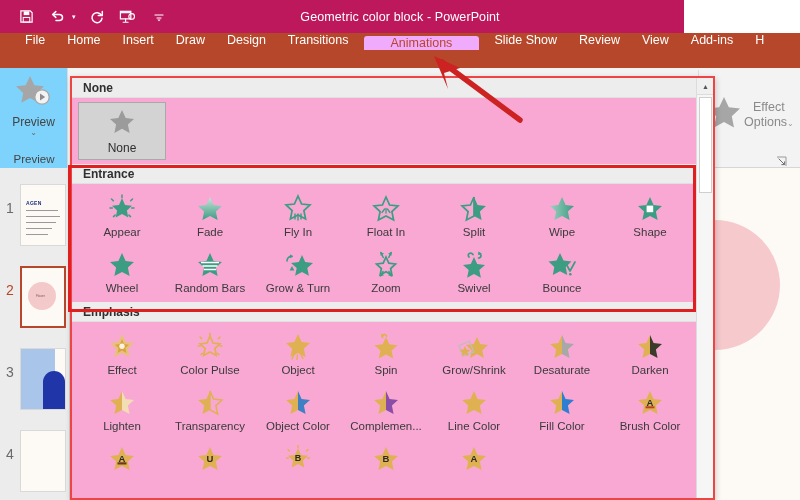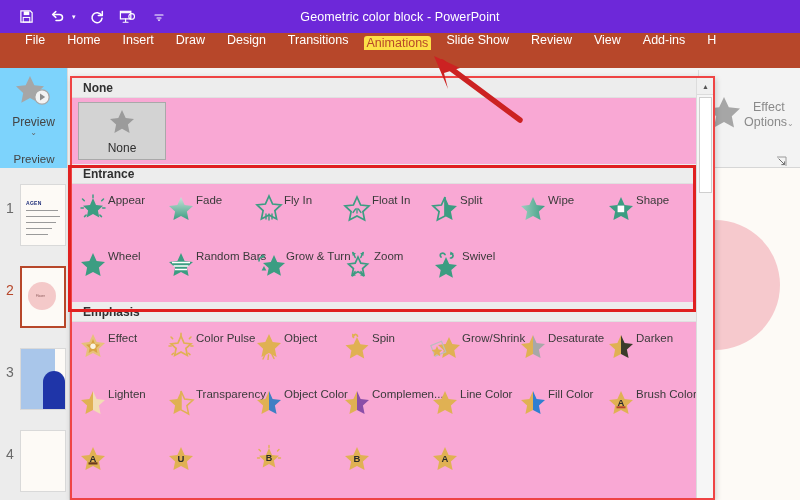--- a/index.html
+++ b/index.html
@@ -6,22 +6,22 @@
   html, body {
     width: 800px; height: 500px;
     overflow: hidden;
     font-family: "Liberation Sans", sans-serif;
     background: #ffffff;
   }
   #app { position: relative; width: 800px; height: 500px; }
 
   
   .titlebar {
-    position: absolute; left: 0; top: 0; width: 800px; height: 33px;
-    background: #6d28d9; color: #ffffff;
+    position: absolute; left: 0; top: 0; width: 684px; height: 33px;
+    background: #be185d; color: #ffffff;
   }
   .qat { position: absolute; left: 16px; top: 0; height: 33px; display: flex; align-items: center; gap: 11px; }
   .qat-btn { width: 20px; height: 20px; display: flex; align-items: center; justify-content: center; color: #fff; }
   .qat-btn svg { display: block; }
   .qat-caret { font-size: 7px; line-height: 1; color: #fff; margin-left: -6px; }
   .doc-title {
     position: absolute; left: 0; top: 0; width: 800px; height: 33px;
     display: flex; align-items: center; justify-content: center;
     font-size: 12.5px; color: #ffffff; letter-spacing: .1px;
   }
@@ -30,23 +30,23 @@
   .tabbar {
     position: absolute; left: 0; top: 33px; width: 800px; height: 35px;
     background: #b7472a;
   }
   .tabs { position: absolute; left: 14px; top: 0; height: 35px; display: flex; align-items: flex-start; }
   .tab {
     display: flex; align-items: center; padding: 0 11px;
     font-size: 12.5px; color: #ffffff; white-space: nowrap;
   }
   .tab.active {
-    background: #fde047; color: #b7472a;
+    background: #f0abfc; color: #b7472a;
     border-radius: 3px 3px 0 0;
-    margin: 3px 4px 0 4px; padding: 0 3px;
+    margin: 3px 4px 0 4px; padding: 0 27px;
   }
 
   
   .ribbon {
     position: absolute; left: 0; top: 68px; width: 800px; height: 100px;
     background: #f3f3f3; border-bottom: 1px solid #d6d6d6;
   }
   .grp-preview {
     position: absolute; left: 0; top: 0; width: 68px; height: 100px;
     border-right: 1px solid #dcdcdc; background: #7dd3fc;
@@ -81,22 +81,22 @@
     box-shadow: 1px 2px 6px rgba(0,0,0,.18);
     overflow: hidden;
   }
   .sec-head {
     height: 20px; background: #ededed; border-bottom: 1px solid #e0e0e0;
     display: flex; align-items: center; padding-left: 11px;
     font-size: 12px; font-weight: bold; color: #303030;
   }
   .grid { display: flex; flex-wrap: wrap; padding: 4px 6px 2px 6px; }
   .cell {
-    width: 88px; height: 56px; display: flex; flex-direction: row;
-    align-items: flex-start; justify-content: flex-start; padding-top: 4px;
+    width: 88px; height: 56px; display: flex; flex-direction: column;
+    align-items: center; justify-content: flex-start; padding-top: 4px;
   }
   .cell .cap { font-size: 11.5px; color: #3a3a3a; margin-top: 2px; white-space: nowrap; }
   .icon-wrap { height: 32px; display: flex; align-items: center; justify-content: center; }
 
   .none-row { display: flex; padding: 4px 6px; }
   .none-cell {
     width: 88px; height: 58px; background: #d3d3d3; border: 1px solid #a9a9a9;
     display: flex; flex-direction: column; align-items: center; justify-content: center;
   }
   .none-cell .cap { font-size: 12px; color: #2f2f2f; margin-top: 1px; }
@@ -459,20 +459,30 @@
           <svg width="32" height="28" viewBox="0 0 32 28">
               <path d="M16 7 19.2 14 27 14.9 21.3 20 22.9 27.7 16 23.9 9.1 27.7 10.7 20 5 14.9 12.8 14z" fill="#3c9d82"></path>
               <path d="M11 7c-2.5-3 2-5.5 4-2.5" fill="none" stroke="#3c9d82" stroke-width="1.7" stroke-linecap="round"></path>
               <path d="M21 3.5c3 .5 2.5 4.5-.5 4.5" fill="none" stroke="#3c9d82" stroke-width="1.7" stroke-linecap="round"></path>
               <path d="M20.4 1.5 23.8 3.6 20.2 5.3z" fill="#3c9d82"></path>
             </svg>
         </span>
         <span class="cap">Swivel</span>
       </div>
 
+      <div class="cell">
+        <span class="icon-wrap">
+          <svg width="32" height="28" viewBox="0 0 32 28">
+              <path d="M14 3 17.5 10.5 25.5 11.5 19.7 17 21.2 25 14 21.2 6.8 25 8.3 17 2.5 11.5 10.5 10.5z" fill="#3c9d82"></path>
+              <path d="M21 15.5 24 21 29 12" fill="none" stroke="#3c9d82" stroke-width="1.7" stroke-linecap="round" stroke-linejoin="round"></path>
+              <circle cx="24.3" cy="24.3" r="1.3" fill="#3c9d82"></circle>
+            </svg>
+        </span>
+        <span class="cap">Bounce</span>
+      </div>
     </div>
 
     <div class="sec-head">Emphasis</div>
     <div class="grid">
 
       <div class="cell">
         <span class="icon-wrap">
           <svg width="30" height="28" viewBox="0 0 30 28">
               <path d="M15 2 18.7 10 27 11 20.9 16.7 22.6 25 15 20.9 7.4 25 9.1 16.7 3 11 11.3 10z" fill="#e7c07a"></path>
               <path d="M15 7 17 12 22 12.7 18.4 16.1 19.4 21 15 18.6 10.6 21 11.6 16.1 8 12.7 13 12z" fill="#d9a441"></path>

